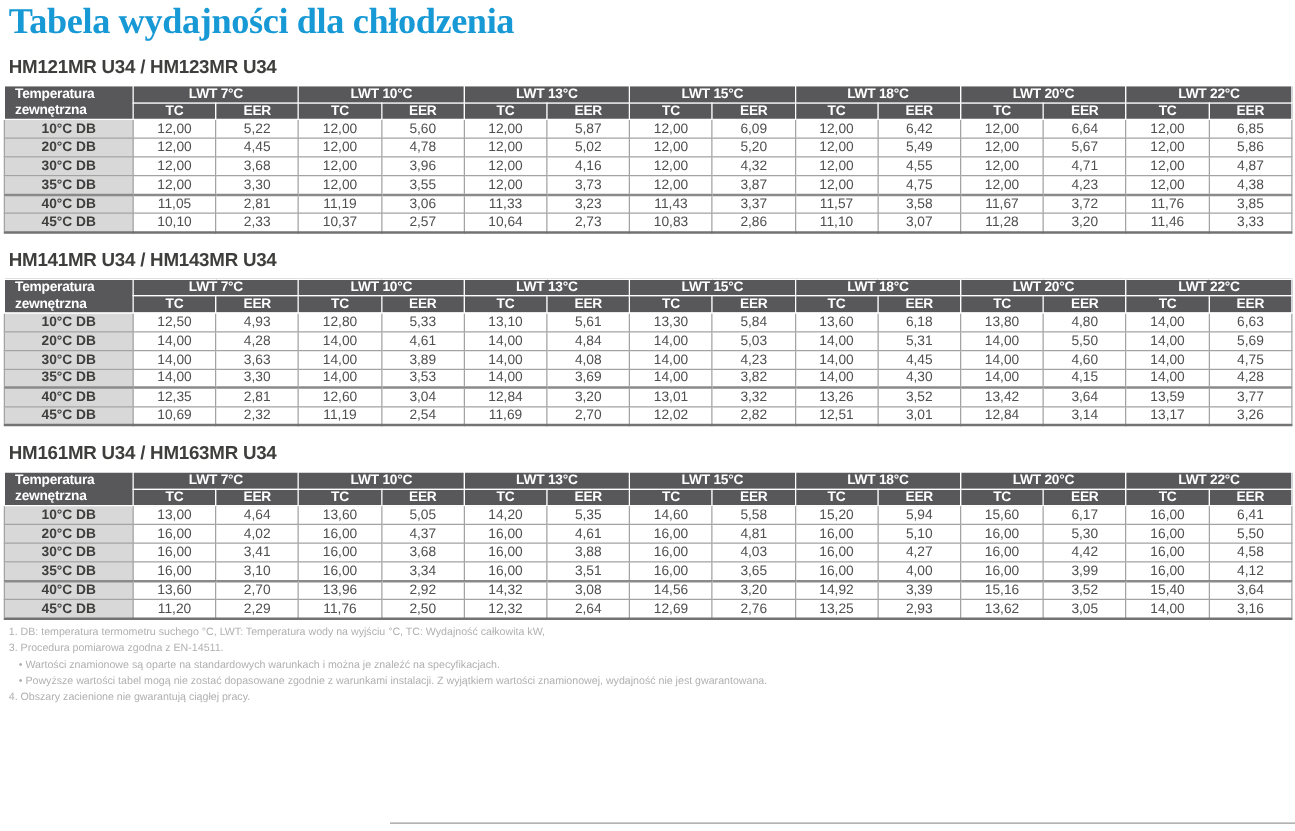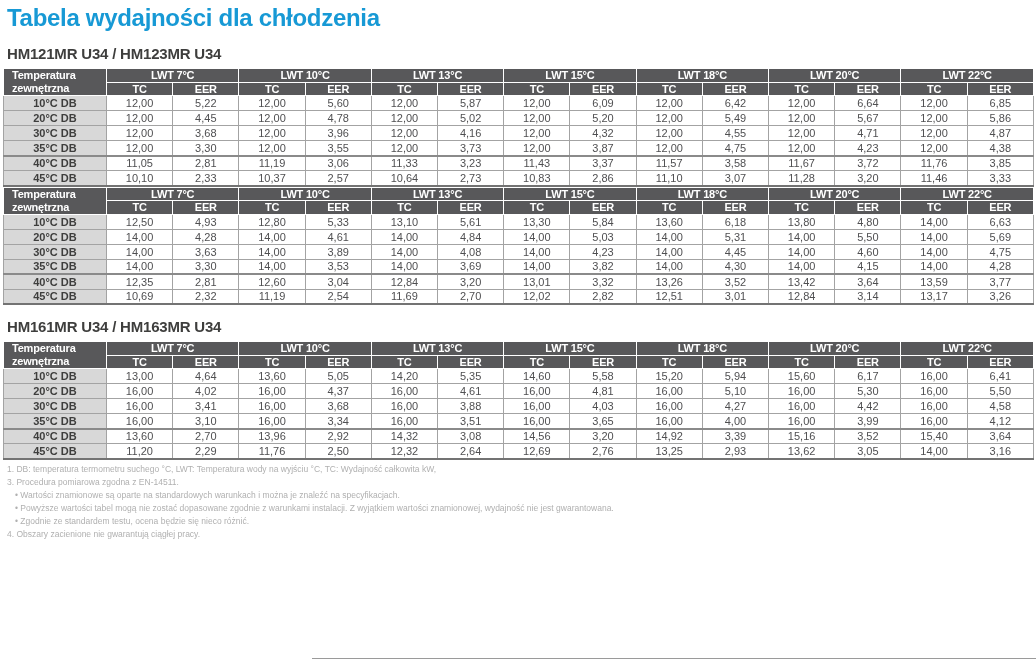--- a/index.html
+++ b/index.html
@@ -7,23 +7,24 @@
   body {
     width: 1036px; height: 665px;
     overflow: hidden; position: relative;
     font-family: "Liberation Sans", sans-serif;
     color: var(--body-text, #3e3e3d);
   }
   .page { padding: 0 2px 0 3px; }
 
   .doc-title {
     margin: 3px 0 0 4px;
-    font-size: 24px; line-height: 29px; font-weight: bold;
+    font-size: 29px; line-height: 29px; font-weight: bold;
     letter-spacing: -0.3px;
     color: var(--title-blue, #1799d5);
+    font-family: Liberation Serif, serif;
   }
   .doc-subtitle {
     margin: 12px 0 0 4px;
     font-size: 14px; line-height: 18px;
     color: var(--body-text, #3e3e3d);
   }
   .model-heading {
     margin: 12px 0 5px 4px;
     font-size: 15px; line-height: 19px; font-weight: bold;
     letter-spacing: -0.2px;
@@ -245,20 +246,21 @@
             <td>11,28</td>
             <td>3,20</td>
             <td>11,46</td>
             <td>3,33</td>
           </tr>
         </tbody>
       </table>
   </section>
 
   <section>
+    <h2 class="model-heading">HM141MR U34 / HM143MR U34</h2>
     <table class="perf-table">
         <colgroup>
           <col class="col-label">
           <col>
           <col>
           <col>
           <col>
           <col>
           <col>
           <col>
@@ -565,20 +567,19 @@
         </tbody>
       </table>
   </section>
 
   <div class="notes">
     <div>
         <div class="note-line">1. DB: temperatura termometru suchego °C, LWT: Temperatura wody na wyjściu °C, TC: Wydajność całkowita kW,</div>
         <div class="note-line">3. Procedura pomiarowa zgodna z EN-14511.</div>
         <div class="note-line indent">• Wartości znamionowe są oparte na standardowych warunkach i można je znaleźć na specyfikacjach.</div>
         <div class="note-line indent">• Powyższe wartości tabel mogą nie zostać dopasowane zgodnie z warunkami instalacji. Z wyjątkiem wartości znamionowej, wydajność nie jest gwarantowana.</div>
-        <div class="note-line indent">• Zgodnie ze standardem testu, ocena będzie się nieco różnić.</div>
         <div class="note-line">4. Obszary zacienione nie gwarantują ciągłej pracy.</div>
       </div>
   </div>
 
 </div>
 
 <div class="bottom-rule"></div>
 
 </body></html>

